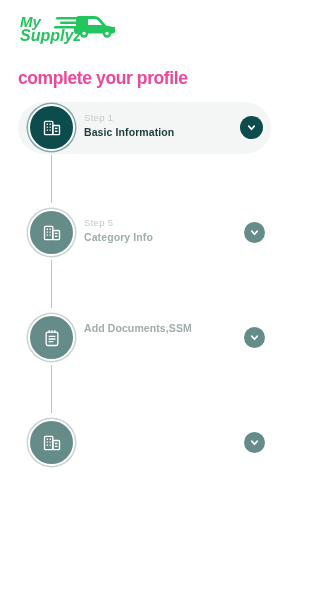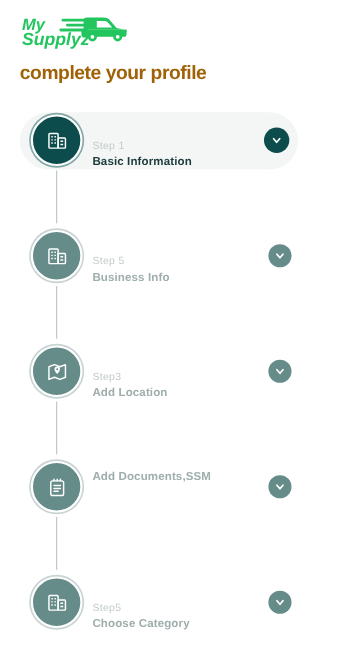--- a/index.html
+++ b/index.html
@@ -22,25 +22,25 @@
     top: 10px;
     width: 110px;
     height: 40px;
   }
   .logo-svg { display: block; }
 
   
   .page-title {
     position: absolute;
     left: 18px;
-    top: 56px;
+    top: 68px;
     font-size: 17.5px;
     font-weight: bold;
     letter-spacing: -0.4px;
-    color: #a16207;
+    color: #ec4899;
     white-space: nowrap;
   }
 
   
   .stepper {
     position: absolute;
     left: 0;
     top: 98px;
     width: 283px;
   }
@@ -101,21 +101,21 @@
   .step-text {
     position: absolute;
     left: 84px;
     top: 14px;
     line-height: 1.25;
   }
   .step-index {
     font-size: 9.5px;
     color: #c3cbcb;
     letter-spacing: 0.3px;
-    margin: 15px 0 2px 0;
+    margin: 0 0 2px 0;
   }
   .step-label {
     font-size: 10.5px;
     color: #9fadad;
     letter-spacing: 0.1px;
     margin: 0;
     font-weight: bold;
   }
   .step.active .step-label {
     color: #1c3b3b;
@@ -215,49 +215,29 @@
         <line x1="5.6" y1="11" x2="7.2" y2="11"></line>
         <line x1="9" y1="11" x2="10.6" y2="11"></line>
         <line x1="5.6" y1="14.5" x2="7.2" y2="14.5"></line>
         <line x1="9" y1="14.5" x2="10.6" y2="14.5"></line>
         <line x1="15.5" y1="12.5" x2="18.5" y2="12.5"></line>
         <line x1="15.5" y1="16" x2="18.5" y2="16"></line>
       </svg>
     </div>
     <div class="step-text">
       <p class="step-index">Step 5</p>
-      <p class="step-label">Business Info</p>
-    </div>
-    <div class="step-chevron">
-      <svg width="11" height="11" viewBox="0 0 24 24" fill="none" stroke="#ffffff" stroke-width="3.4" stroke-linecap="round" stroke-linejoin="round">
-        <polyline points="6 9 12 16 18 9"></polyline>
-      </svg>
-    </div>
-  </div>
-
-  <div class="step">
-    <div class="connector"></div>
-    <div class="step-card"></div>
-    <div class="step-circle">
-      <svg width="20" height="20" viewBox="0 0 24 24" fill="none" stroke="#ffffff" stroke-width="1.6" stroke-linejoin="round">
-        <path d="M3 6.5 L9 4.2 L15 6.5 L21 4.2 L21 18 L15 20.3 L9 18 L3 20.3 Z"></path>
-        <path d="M12 6.2 A3 3 0 0 1 15 9.2 C15 11.4 12 14.4 12 14.4 C12 14.4 9 11.4 9 9.2 A3 3 0 0 1 12 6.2 Z" fill="#ffffff" stroke="none"></path>
-        <circle cx="12" cy="9.2" r="1.1" fill="#668c8a" stroke="none"></circle>
-      </svg>
-    </div>
-    <div class="step-text">
-      <p class="step-index">Step3</p>
-      <p class="step-label">Add Location</p>
-    </div>
-    <div class="step-chevron">
-      <svg width="11" height="11" viewBox="0 0 24 24" fill="none" stroke="#ffffff" stroke-width="3.4" stroke-linecap="round" stroke-linejoin="round">
-        <polyline points="6 9 12 16 18 9"></polyline>
-      </svg>
-    </div>
-  </div>
+      <p class="step-label">Category Info</p>
+    </div>
+    <div class="step-chevron">
+      <svg width="11" height="11" viewBox="0 0 24 24" fill="none" stroke="#ffffff" stroke-width="3.4" stroke-linecap="round" stroke-linejoin="round">
+        <polyline points="6 9 12 16 18 9"></polyline>
+      </svg>
+    </div>
+  </div>
+
 
   <div class="step">
     <div class="connector"></div>
     <div class="step-card"></div>
     <div class="step-circle">
       <svg width="20" height="20" viewBox="0 0 24 24" fill="none" stroke="#ffffff" stroke-width="1.6" stroke-linecap="round">
         <rect x="5" y="5" width="14" height="16" rx="2"></rect>
         <path d="M8.5 5 L8.5 3.2 M12 5 L12 3.2 M15.5 5 L15.5 3.2"></path>
         <line x1="8.5" y1="10" x2="15.5" y2="10"></line>
         <line x1="8.5" y1="13.2" x2="15.5" y2="13.2"></line>
@@ -284,24 +264,20 @@
         <line x1="5.6" y1="7.5" x2="7.2" y2="7.5"></line>
         <line x1="9" y1="7.5" x2="10.6" y2="7.5"></line>
         <line x1="5.6" y1="11" x2="7.2" y2="11"></line>
         <line x1="9" y1="11" x2="10.6" y2="11"></line>
         <line x1="5.6" y1="14.5" x2="7.2" y2="14.5"></line>
         <line x1="9" y1="14.5" x2="10.6" y2="14.5"></line>
         <line x1="15.5" y1="12.5" x2="18.5" y2="12.5"></line>
         <line x1="15.5" y1="16" x2="18.5" y2="16"></line>
       </svg>
     </div>
-    <div class="step-text">
-      <p class="step-index">Step5</p>
-      <p class="step-label">Choose Category</p>
-    </div>
     <div class="step-chevron">
       <svg width="11" height="11" viewBox="0 0 24 24" fill="none" stroke="#ffffff" stroke-width="3.4" stroke-linecap="round" stroke-linejoin="round">
         <polyline points="6 9 12 16 18 9"></polyline>
       </svg>
     </div>
   </div>
 
 </div>
 
 </body></html>

